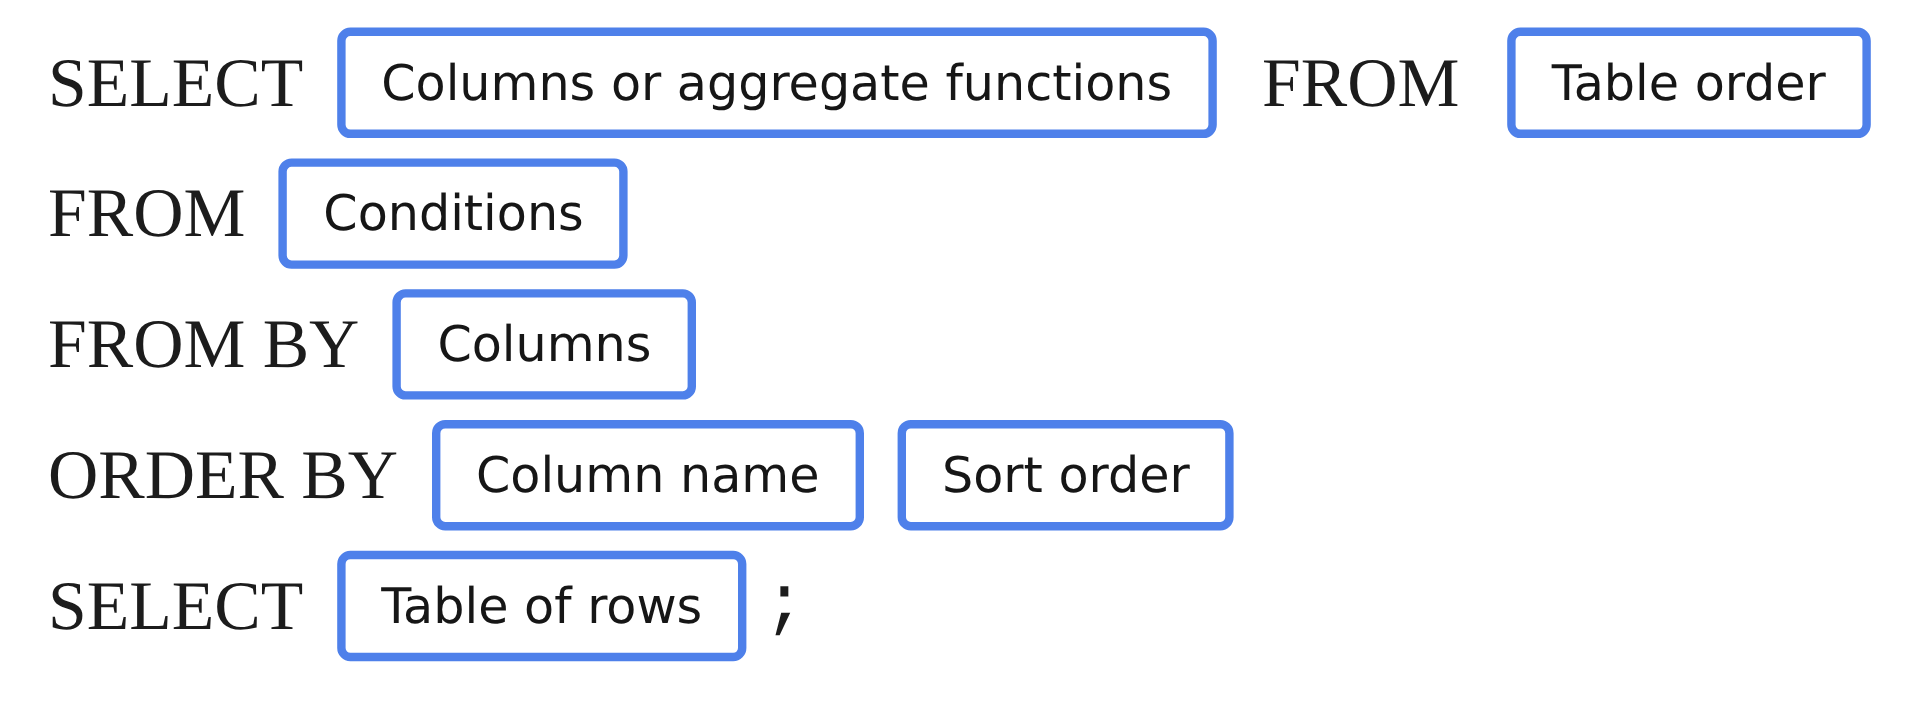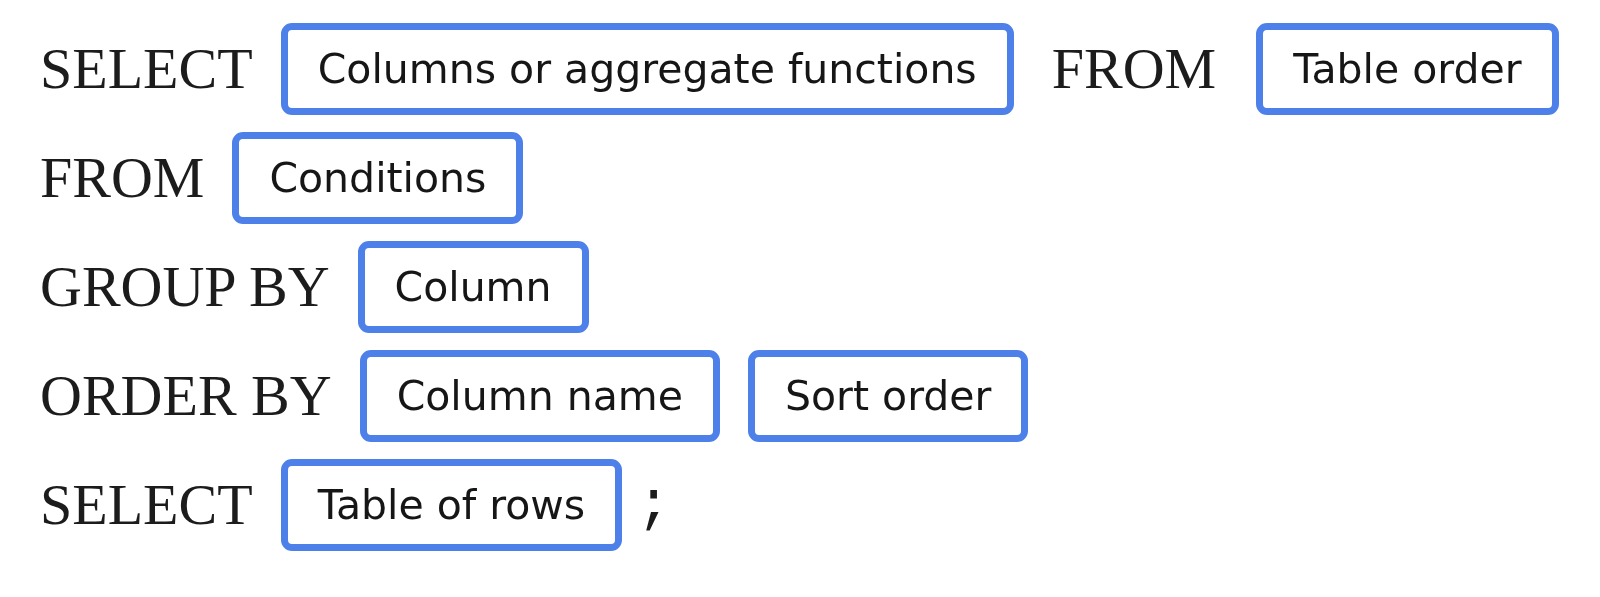--- a/index.html
+++ b/index.html
@@ -72,22 +72,22 @@
     <span class="kw kw-inline">FROM</span>
     <span class="pill">Table order</span>
   </div>
 
   <div class="row">
     <span class="kw">FROM</span>
     <span class="pill">Conditions</span>
   </div>
 
   <div class="row">
-    <span class="kw">GROUP BY</span>
-    <span class="pill">Column</span>
+    <span class="kw">FROM BY</span>
+    <span class="pill">Columns</span>
   </div>
 
   <div class="row">
     <span class="kw">ORDER BY</span>
     <span class="pill">Column name</span>
     <span class="pill">Sort order</span>
   </div>
 
   <div class="row">
     <span class="kw">SELECT</span>

